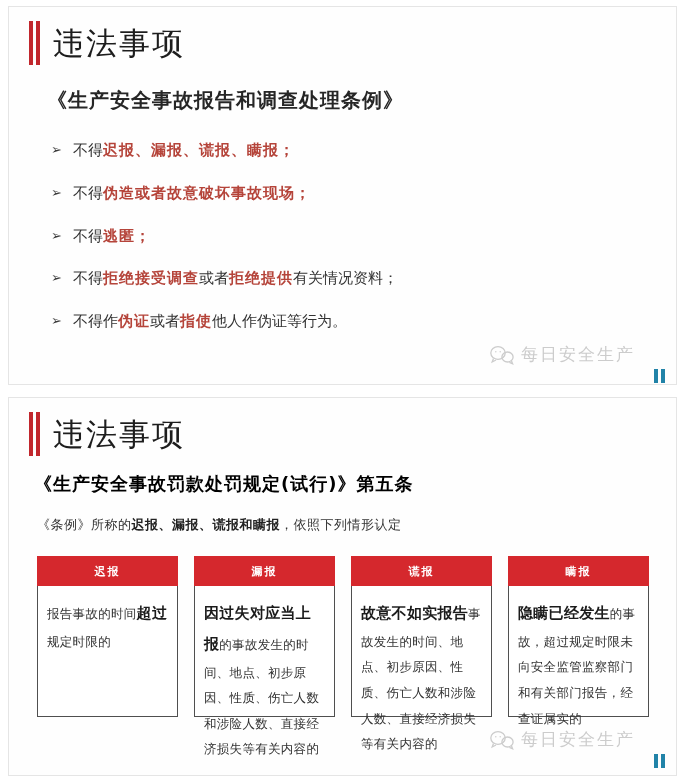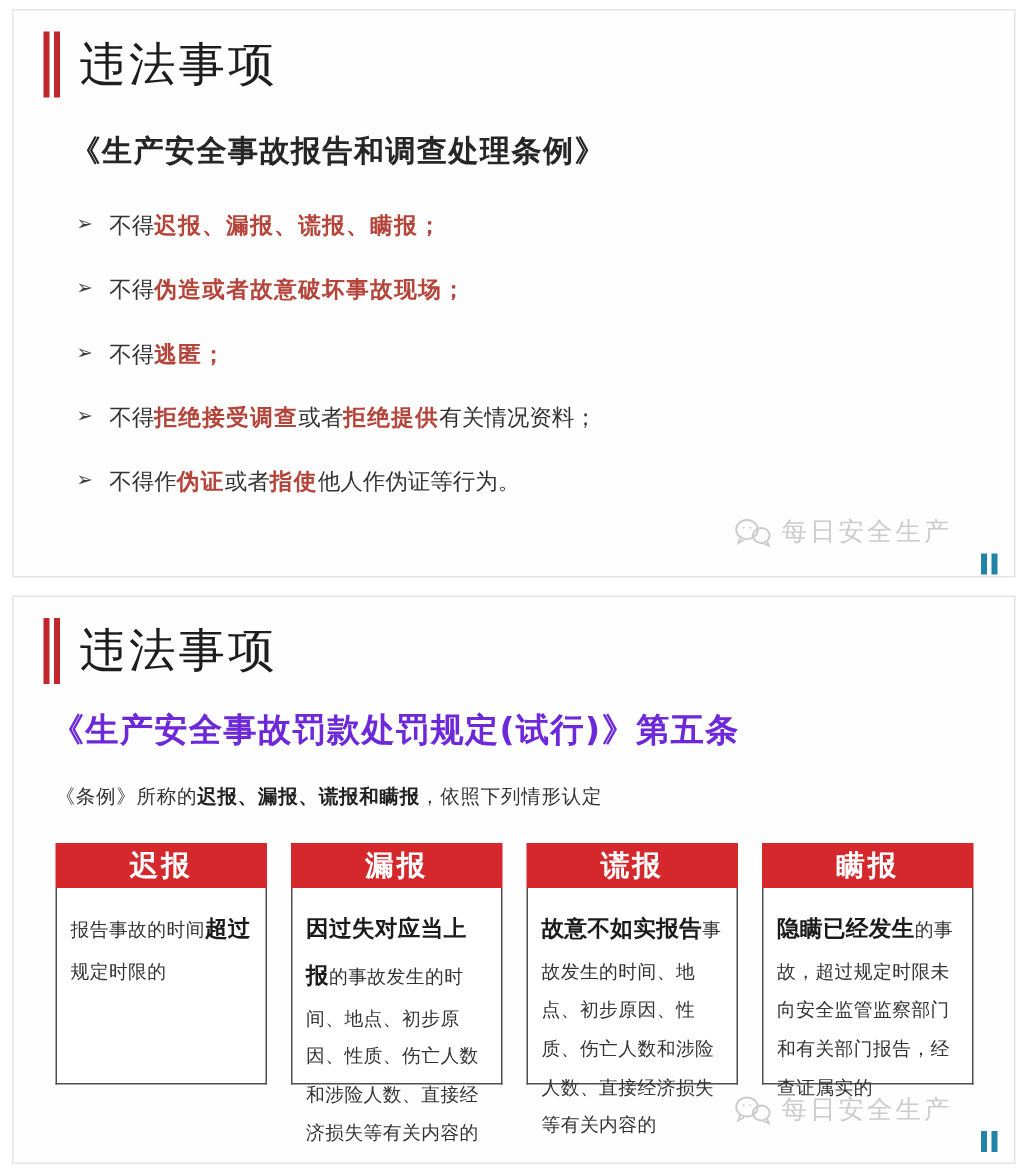--- a/index.html
+++ b/index.html
@@ -17,36 +17,36 @@
 
   .slide-header{display:flex;align-items:center;margin:14px 0 0 20px;}
   .red-bar{display:flex;height:44px;margin-right:13px;}
   .red-bar .stripe{width:4px;background:#c1272d;}
   .red-bar .stripe + .stripe{margin-left:3px;}
   .slide-title{
     font-size:31px;font-weight:400;color:#1d1d1d;letter-spacing:2px;line-height:1;
   }
 
   .subtitle1{margin:22px 0 0 38px;font-size:20px;font-weight:700;color:#262626;letter-spacing:1px;}
-  .subtitle2{margin:16px 0 0 25px;font-size:22px;font-weight:700;color:#6d28d9;letter-spacing:1px;}
+  .subtitle2{margin:16px 0 0 25px;font-size:18px;font-weight:700;color:#000000;letter-spacing:1px;}
   .intro-line{margin:20px 0 0 28px;font-size:13px;color:#3d3d3d;letter-spacing:0.5px;}
 
   .bullets{margin:26px 0 0 42px;}
   .bullet{display:flex;align-items:flex-start;margin-bottom:22px;font-size:15px;line-height:1.35;}
   .bullet-marker{margin-right:11px;color:#3a3a3a;font-size:13px;line-height:1.6;}
 
   .seg-plain{color:#333333;}
   .seg-red{color:#b5443a;font-weight:700;letter-spacing:1px;}
   .seg-bold{color:#222222;font-weight:700;}
   .seg-lead{color:#1b1b1b;font-weight:700;font-size:15px;}
 
   .columns{display:flex;margin:22px 0 0 28px;}
   .def-card{width:141px;margin-right:16px;box-sizing:border-box;}
   .def-header{
-    height:30px;background:#d5282d;color:#ffffff;font-weight:700;font-size:19px;
+    height:30px;background:#d5282d;color:#ffffff;font-weight:700;font-size:11px;
     display:flex;align-items:center;justify-content:center;letter-spacing:2px;
   }
   .def-body{
     border:1.5px solid #4f4f4f;border-top:none;background:#ffffff;
     height:131px;box-sizing:border-box;padding:12px 9px 0 9px;
     font-size:12.5px;color:#333333;line-height:2.05;letter-spacing:0.3px;
   }
 
   .watermark{
     position:absolute;right:41px;bottom:18px;display:flex;align-items:center;

